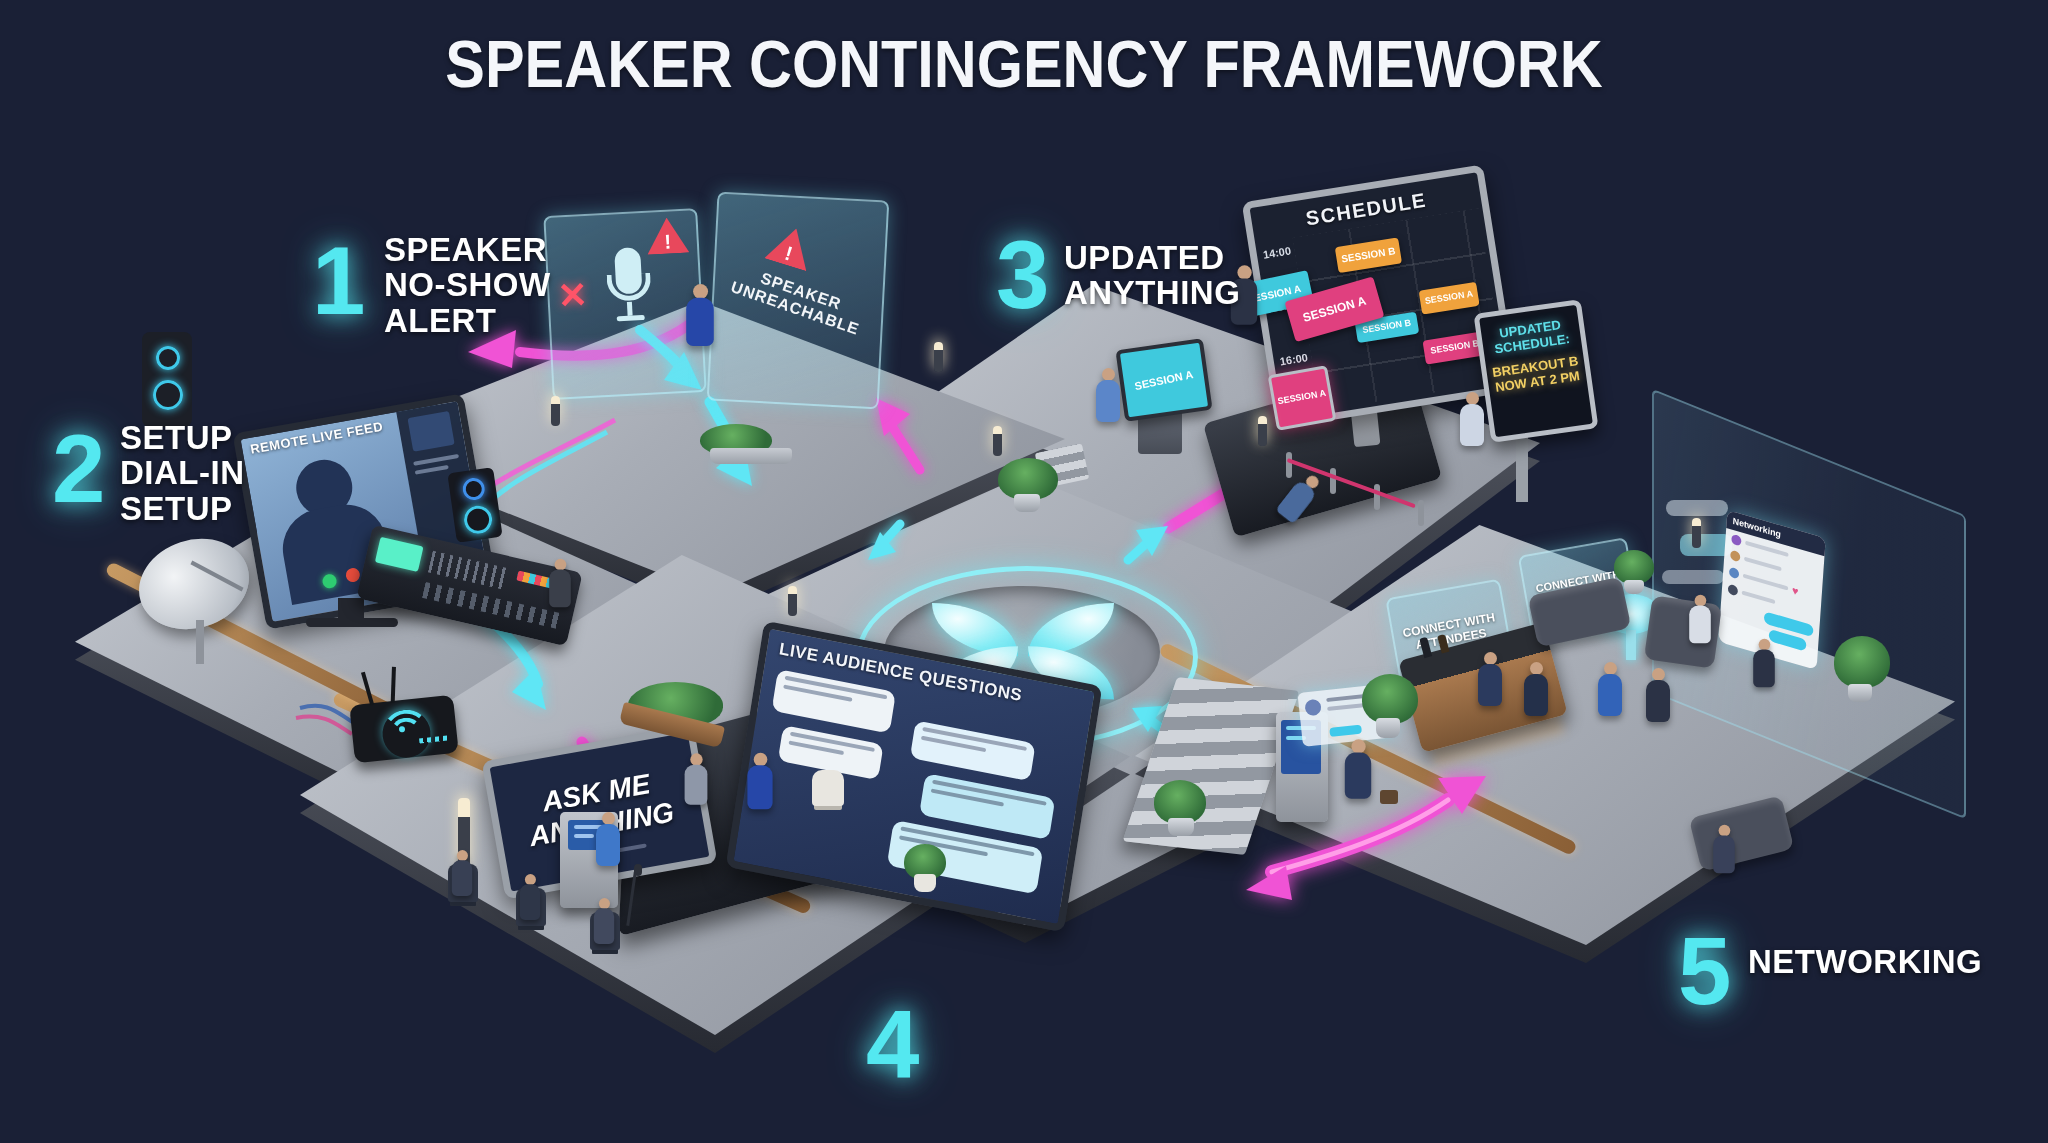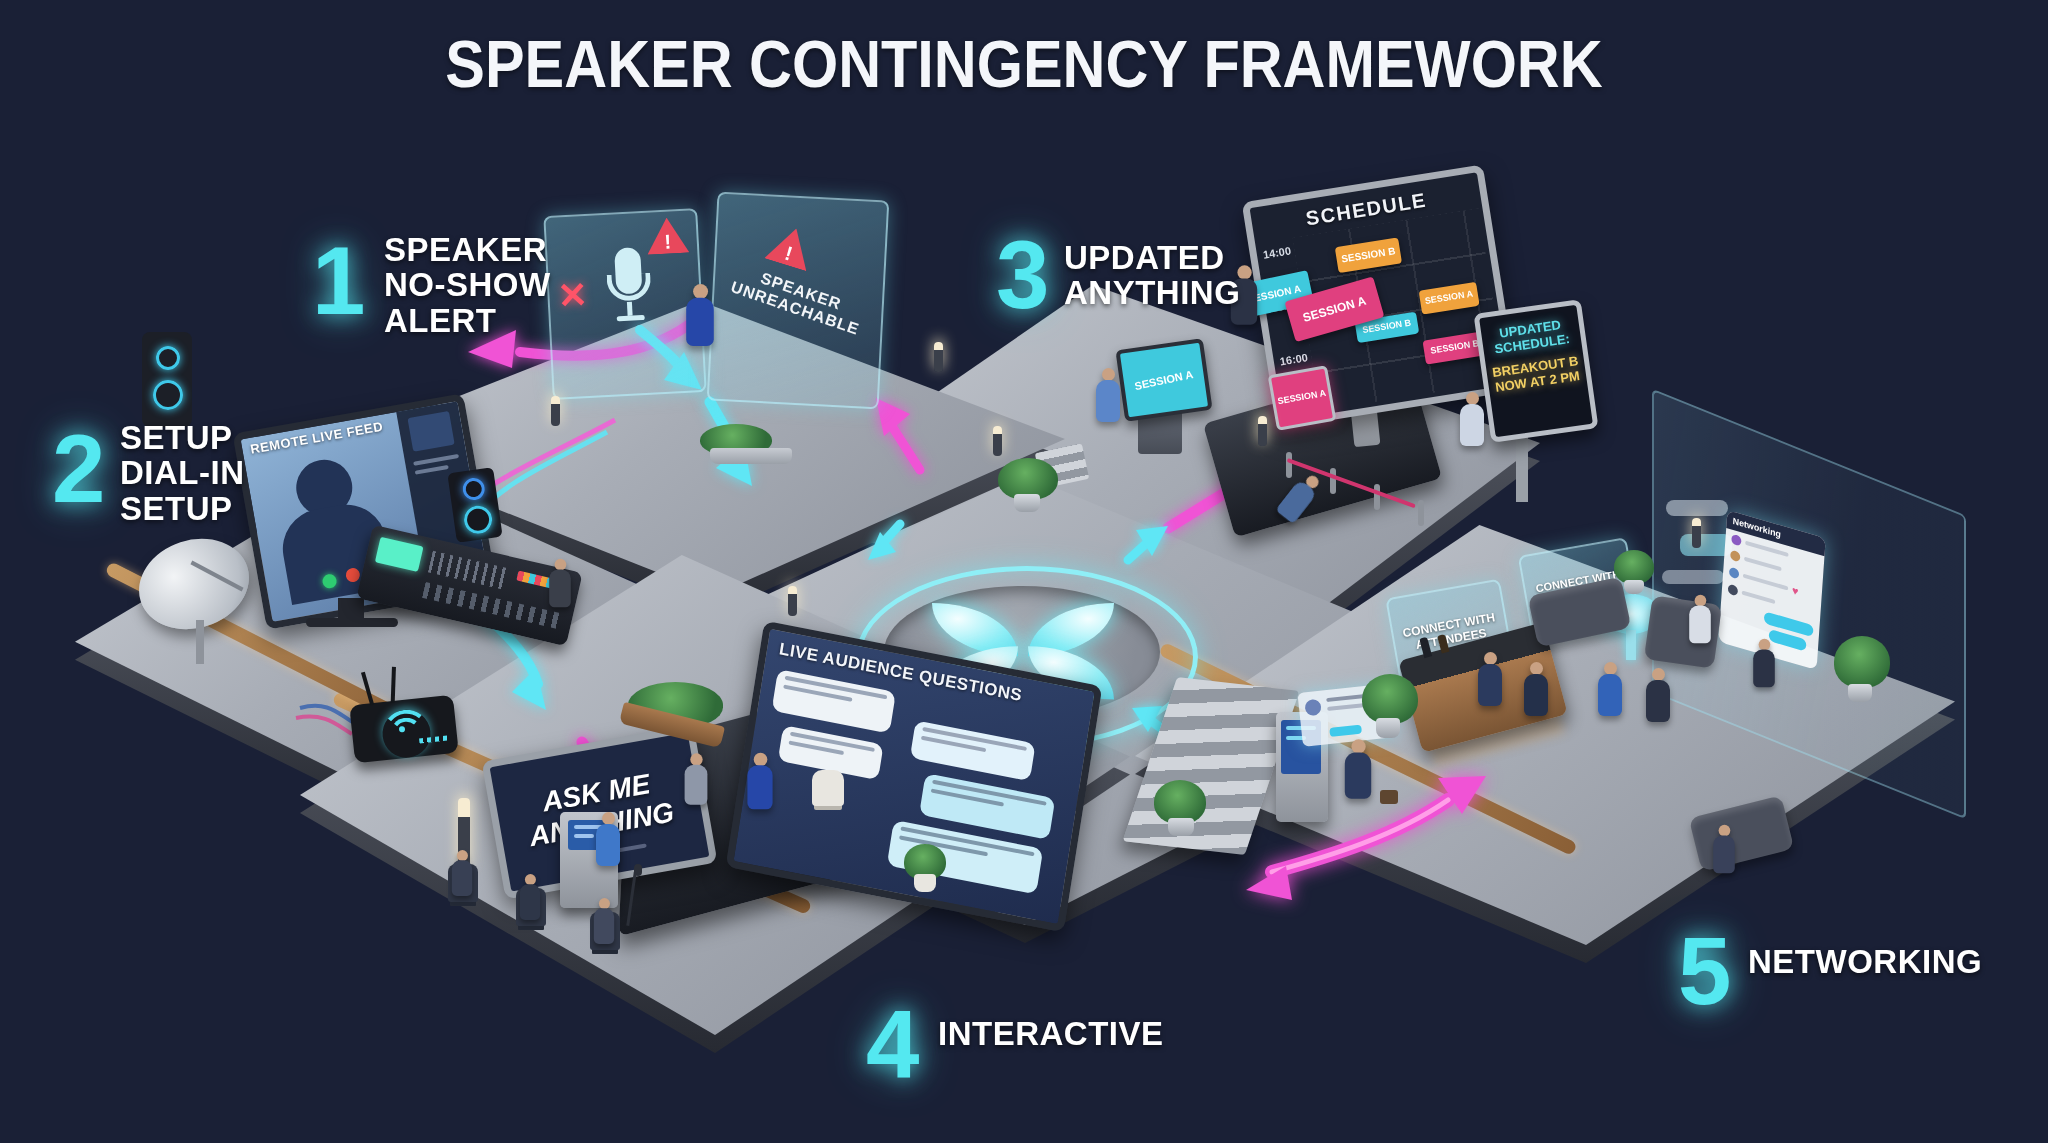--- a/index.html
+++ b/index.html
@@ -500,21 +500,20 @@
     <div>DIAL-IN</div>
     <div>SETUP</div>
   </div>
   <div class="abs stepnum" style="left:996px;top:232px;">3</div>
   <div class="abs steplabel" style="left:1064px;top:240px;">
     <div>UPDATED</div>
     <div>ANYTHING</div>
   </div>
   <div class="abs stepnum" style="left:866px;top:1002px;">4</div>
   <div class="abs steplabel" style="left:938px;top:1016px;">
-    <div>INTERACTIVE</div>
   </div>
   <div class="abs stepnum" style="left:1678px;top:928px;">5</div>
   <div class="abs steplabel" style="left:1748px;top:944px;">
     <div>NETWORKING</div>
   </div>
 
   <div class="abs title">SPEAKER CONTINGENCY FRAMEWORK</div>
 
 </div>
 

